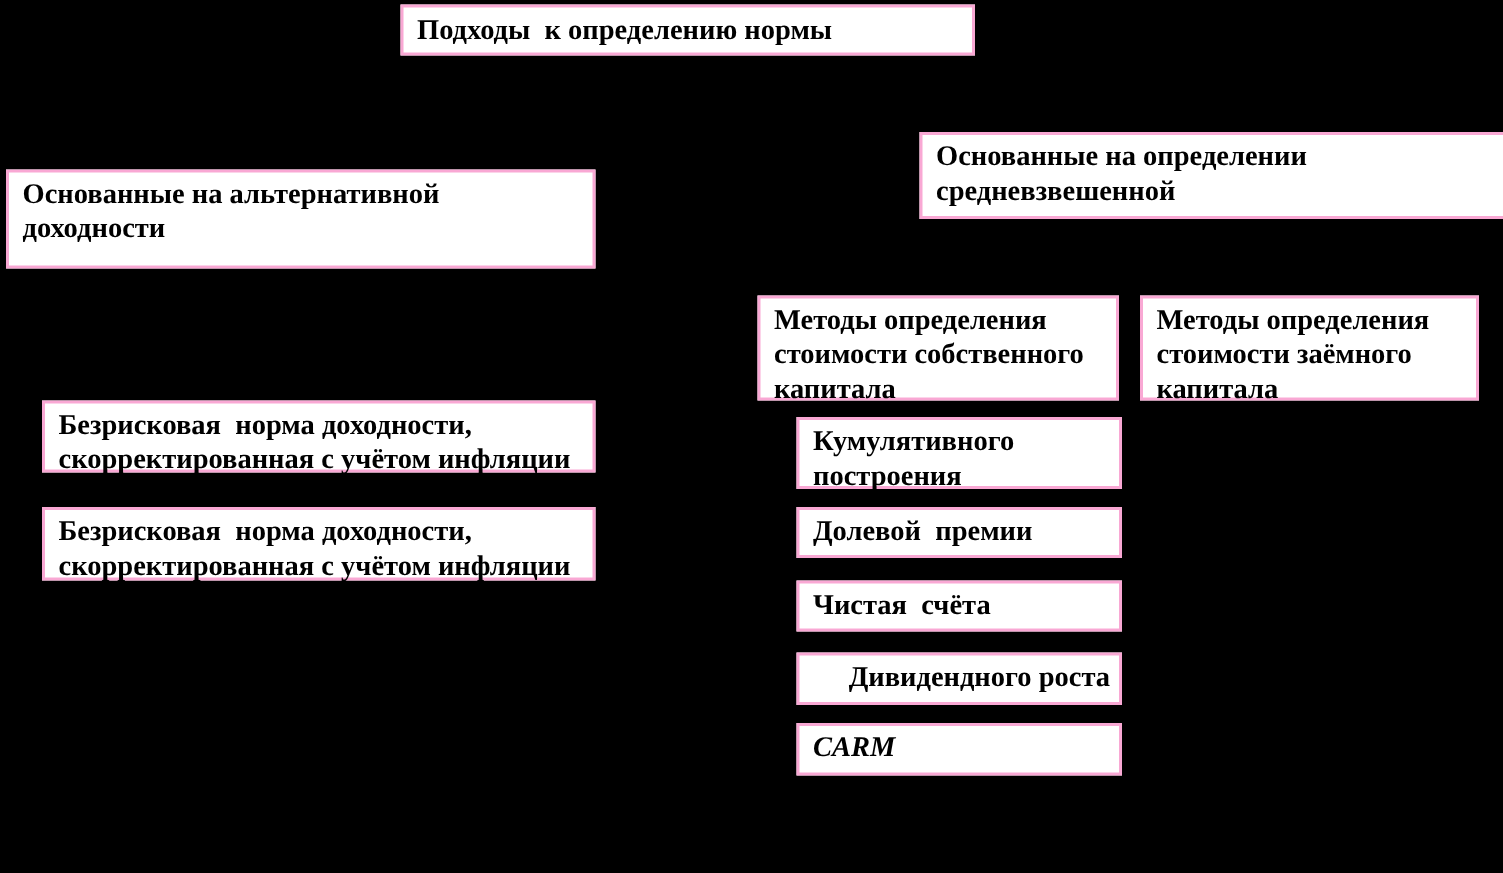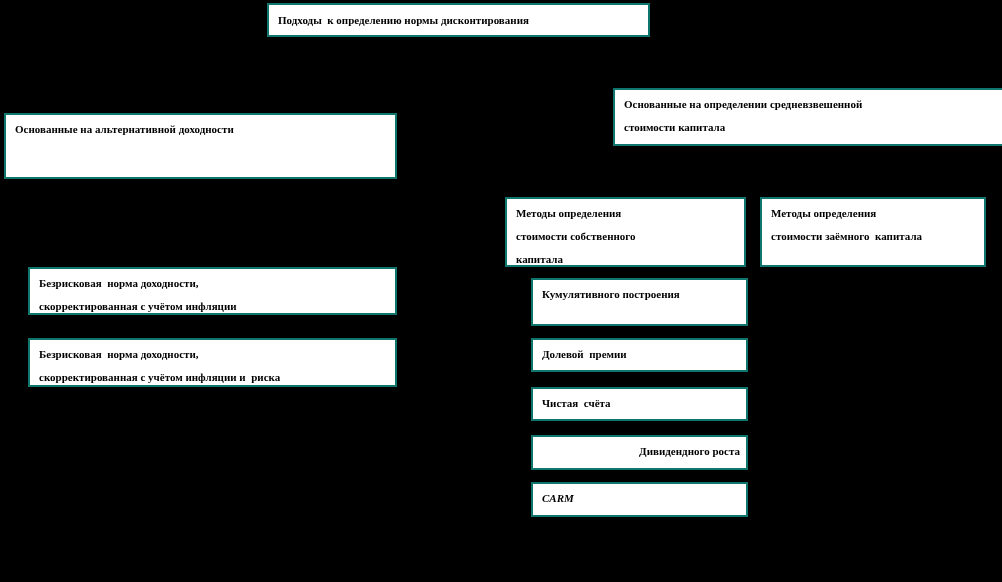--- a/index.html
+++ b/index.html
@@ -12,24 +12,24 @@
     width: 1002px;
     height: 582px;
     background: #000000;
     overflow: hidden;
     font-family: "Liberation Serif", serif;
   }
   .box {
     position: absolute;
     box-sizing: border-box;
     background: #ffffff;
-    border: 2px solid #0f766e;
+    border: 2px solid #f9a8d4;
     color: #000000;
     font-weight: bold;
-    font-size: 11px;
+    font-size: 19px;
     line-height: 23px;
     padding: 3px 6px 0 9px;
     white-space: pre-wrap;
   }
   
   #box-root         { left: 267px; top: 3px;   width: 383px; height: 34px; padding-top: 4px; }
   #box-left-header  { left: 4px;   top: 91px;  width: 393px; height: 66px; margin-top: 22px; }
   #box-left-0       { left: 28px;  top: 185px; width: 369px; height: 45px; }
   #box-left-1       { left: 28px;  top: 267px; width: 369px; height: 48px; }
   #box-left-2       { left: 28px;  top: 338px; width: 369px; height: 49px; }

